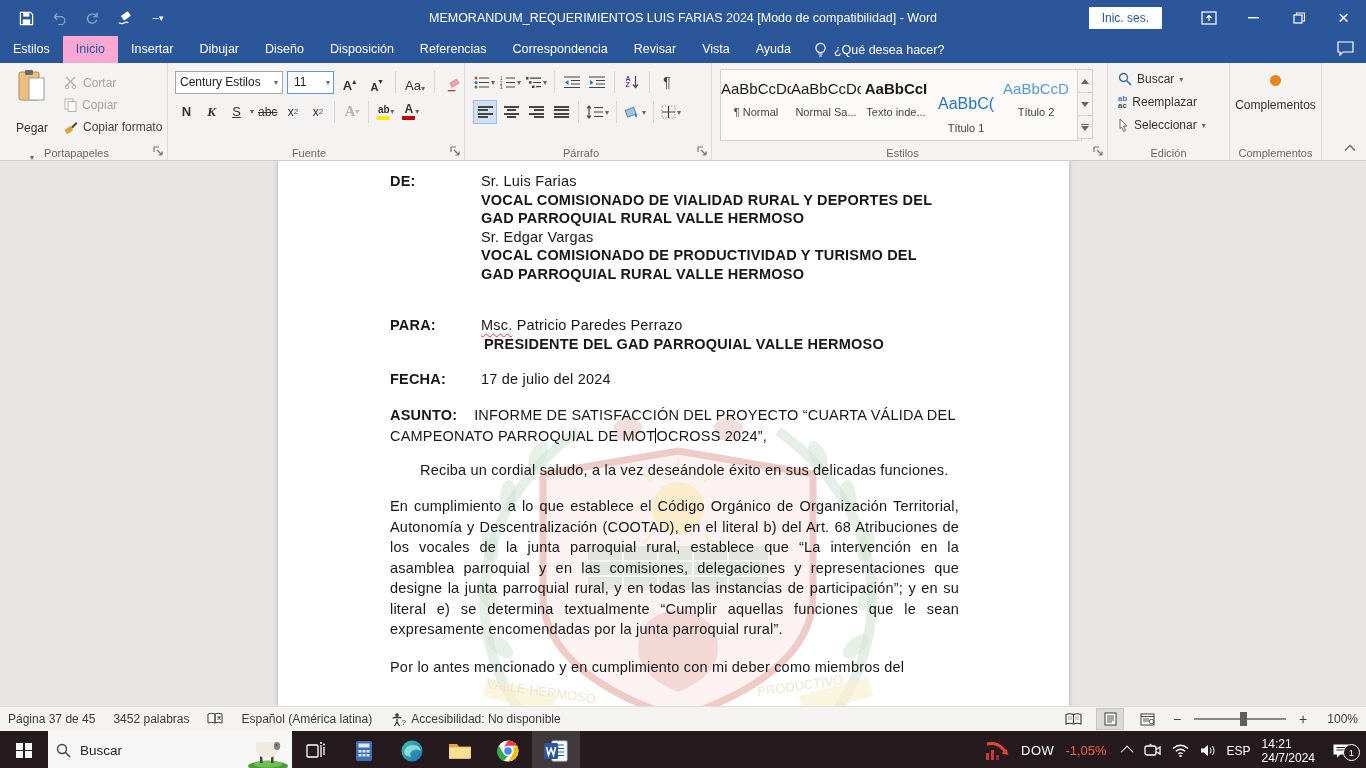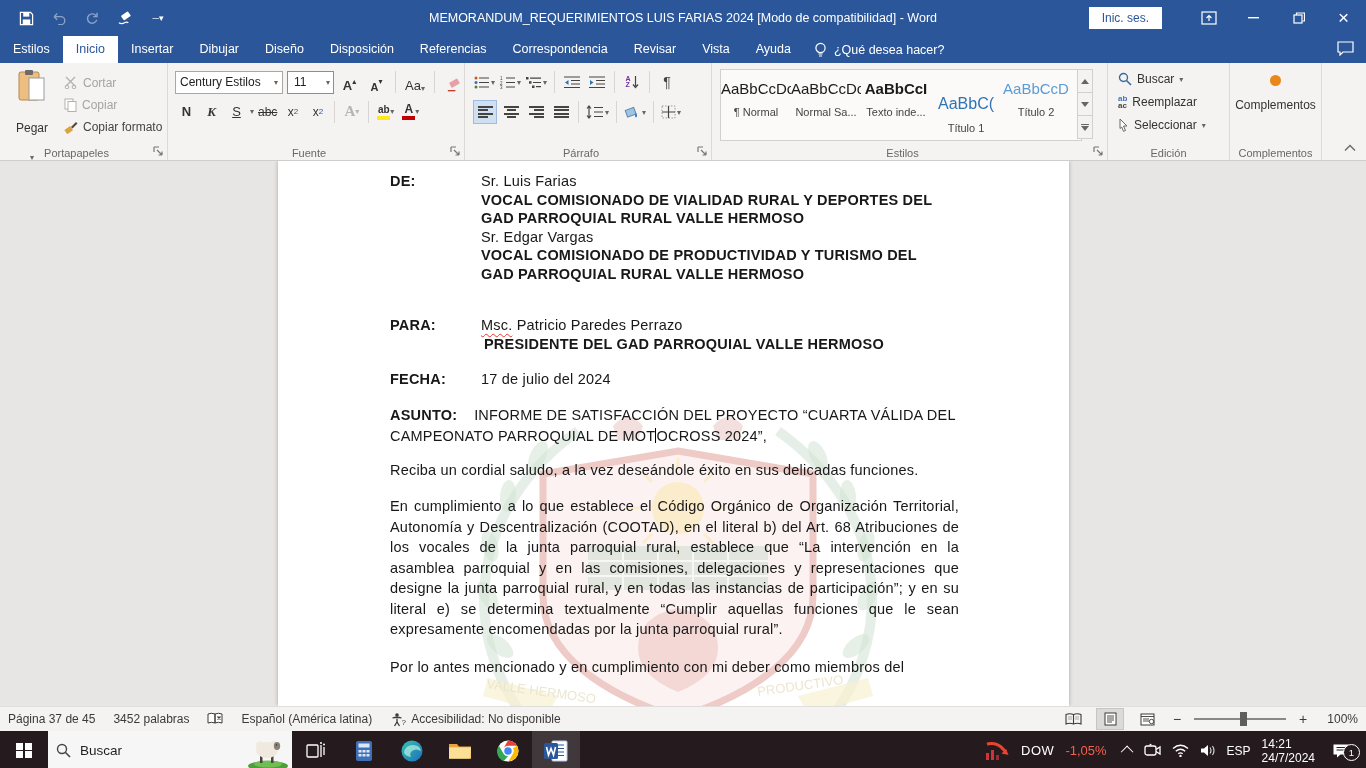--- a/index.html
+++ b/index.html
@@ -17,21 +17,21 @@
   .qat .dd span{display:block;}
   .wtitle{position:absolute;left:0;right:0;text-align:center;font-size:12.5px;color:#fff;white-space:nowrap;}
   .tb-right{margin-left:auto;display:flex;align-items:center;height:100%;z-index:2;}
   .signin{background:#fff;color:#2b579a;font-size:12px;padding:4px 13px;margin-right:24px;cursor:default;}
   .winbtn{width:45px;height:36px;display:flex;align-items:center;justify-content:center;color:#fff;}
   .winbtn.close-x{font-size:19px;}
 
   
   .tabrow{height:27px;background:#2b579a;display:flex;align-items:stretch;color:#fff;font-size:12.5px;position:relative;}
   .tab{padding:6px 13px 5px 13px;white-space:nowrap;}
-  .tab.active{background:#ffffff;color:#2b579a;}
+  .tab.active{background:#f9a8d4;color:#2b579a;}
   .tellme{display:flex;align-items:center;gap:7px;padding:0 10px;}
   .fbk{position:absolute;right:12px;top:5px;}
 
   
   .ribbon{height:97px;background:#f4f3f1;border-bottom:1px solid #cfcdcb;display:flex;position:relative;font-size:12px;color:#444;}
   .group{position:relative;border-right:1px solid #ddd9d6;box-sizing:border-box;flex:none;}
   .glabel{position:absolute;bottom:1px;left:0;right:14px;text-align:center;font-size:11px;color:#6a6865;white-space:nowrap;}
   .launch{position:absolute;right:3px;bottom:3px;width:11px;height:11px;}
   .collapse{position:absolute;right:8px;bottom:4px;width:14px;height:12px;}
 
@@ -629,21 +629,21 @@
 
       <div class="mrow" style="margin-top:17px;">
         <span class="mlbl">FECHA:</span>
         <span class="mval">17 de julio del 2024</span>
       </div>
 
       <div class="asunto" style="margin-top:16px;">
         <span class="b">ASUNTO:</span>&nbsp;&nbsp;&nbsp;&nbsp;<span>INFORME DE SATISFACCIÓN DEL PROYECTO “CUARTA VÁLIDA DEL CAMPEONATO PARROQUIAL DE MOT</span><span class="caret"></span><span>OCROSS 2024”,</span>
       </div>
 
-      <div class="para" style="margin-top:13px;">Reciba un cordial saludo, a la vez deseándole éxito en sus delicadas funciones.</div>
+      <div class="para" style="margin-top:13px;margin-left:30px;">Reciba un cordial saludo, a la vez deseándole éxito en sus delicadas funciones.</div>
       <div class="para" style="margin-top:16px;">En cumplimiento a lo que establece el Código Orgánico de Organización Territorial, Autonomía y Descentralización (COOTAD), en el literal b) del Art. 68 Atribuciones de los vocales de la junta parroquial rural, establece que “La intervención en la asamblea parroquial y en las comisiones, delegaciones y representaciones que designe la junta parroquial rural, y en todas las instancias de participación”; y en su literal e) se determina textualmente “Cumplir aquellas funciones que le sean expresamente encomendadas por la junta parroquial rural”.</div>
       <div class="para" style="margin-top:17px;">Por lo antes mencionado y en cumplimiento con mi deber como miembros del</div>
     </div>
   </div>
 </div>
 
 <div class="statusbar">
   <span>Página 37 de 45</span>
   <span>3452 palabras</span>
   <span>

